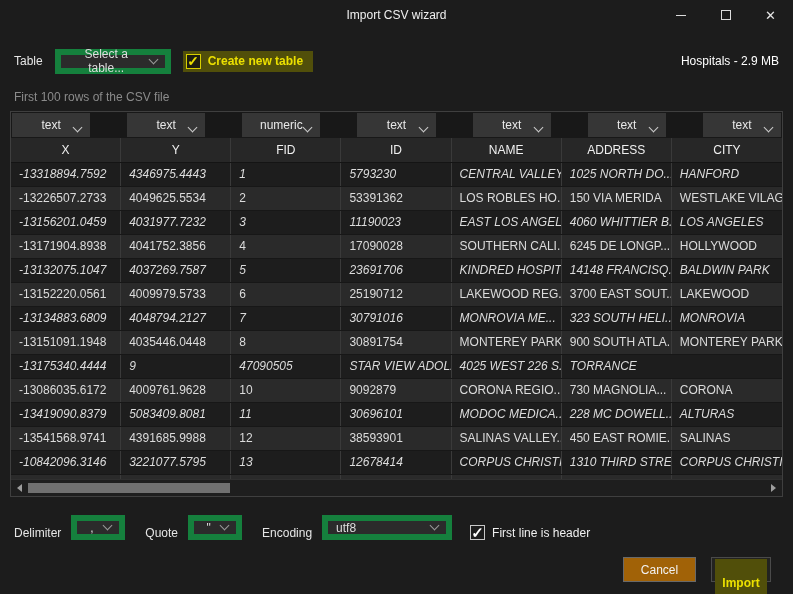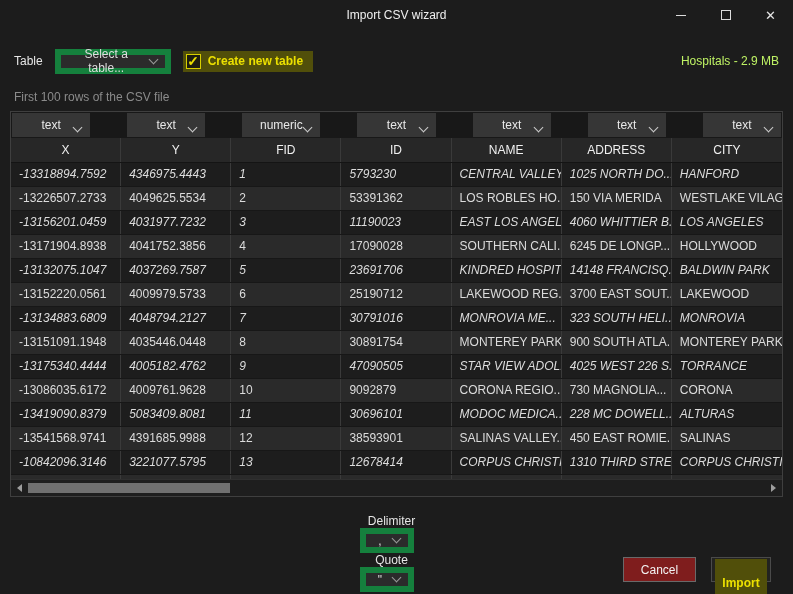--- a/index.html
+++ b/index.html
@@ -37,21 +37,21 @@
     display: flex; align-items: center; gap: 7px; margin-left: 12px;
     background: var(--highlight-olive, #514f0a); padding: 3px 10px 3px 3px;
     color: var(--accent-yellow, #ece000); font-weight: bold;
   }
   .cbox {
     width: 15px; height: 15px; flex: none; display: flex; align-items: center; justify-content: center;
     background: #1d1d10; border: 1px solid #d8cf00; font-size: 14px; line-height: 1;
   }
   .cbox .mark { color: var(--accent-yellow, #ece000); font-weight: bold; }
   .spacer { flex: 1; }
-  .file-info { color: #bef264; }
+  .file-info { color: #ffffff; }
   
   .caption { margin: 16px 14px 0 14px; color: #8b8b8b; }
   
   .grid-wrap { margin: 7px 10px 0 10px; border: 1px solid #3f3f3f; background: #1e1e1e; }
   .grid7 { display: grid; grid-template-columns: repeat(7, 1fr); }
   .typerow { background: #181818; padding: 1px; grid-gap: 2px; height: 26px; gap: 37px; }
   .type-cell {
     background: #363636; color: #e8e8e8; position: relative;
     display: flex; align-items: center; justify-content: center;
   }
@@ -73,31 +73,31 @@
   .partial-row { height: 5px; background: #2a2a2a; border-bottom: 1px solid #2f2f2f; }
   .partial-row .pcell { border-right: 1px solid #3a3a3a; }
   .partial-row .pcell:last-child { border-right: none; }
   
   .hscroll { position: relative; height: 16px; background: #1e1e1e; }
   .hthumb { position: absolute; left: 17px; top: 3px; width: 202px; height: 10px; background: #707070; }
   .sarrow { position: absolute; top: 4px; width: 0; height: 0; border-top: 4px solid transparent; border-bottom: 4px solid transparent; }
   .sarrow.left  { left: 6px;  border-right: 5px solid #9d9d9d; }
   .sarrow.right { right: 6px; border-left: 5px solid #9d9d9d; }
   
-  .options { display: flex; align-items: center; margin: 17px 14px 12px 14px; height: 26px; flex-direction: column; }
+  .options { display: flex; align-items: flex-end; margin: 17px 14px 12px 14px; height: 26px; }
   .options .lbl { margin-right: 10px; }
   .sel-delim, .sel-quote { width: 54px; margin-right: 20px; }
   .sel-enc { width: 130px; margin-right: 18px; }
   .plain-check { display: flex; align-items: center; gap: 7px; color: #f0f0f0; }
   .cbox.white { border: 1px solid #c8c8c8; background: transparent; }
   .cbox.white .mark { color: #ffffff; font-size: 15px; }
   
   .actions { display: flex; justify-content: flex-end; align-items: center; gap: 15px; margin: 17px 22px 0 0; }
   .btn {
-    min-width: 73px; height: 25px; background: #7f1d1d; border: 1px solid #696969;
+    min-width: 73px; height: 25px; background: #a16207; border: 1px solid #696969;
     color: #f2f2f2; font-family: "Liberation Sans", sans-serif; font-size: 12px; cursor: default;
   }
   .btn.import { min-width: 60px; background: #232320; border: 1px solid #4a4a4a; padding: 0; }
   .btn.import .hl {
     display: inline-block; background: var(--highlight-olive, #514f0a);
     color: var(--accent-yellow, #ece000); font-weight: bold; padding: 17px 7px; margin-top: 1px;
   }
 </style>
 </head>
 <body>
@@ -224,21 +224,20 @@
           <div class="tcell">-13151091.1948</div>
           <div class="tcell">4035446.0448</div>
           <div class="tcell">8</div>
           <div class="tcell">30891754</div>
           <div class="tcell">MONTEREY PARK...</div>
           <div class="tcell">900 SOUTH ATLA...</div>
           <div class="tcell">MONTEREY PARK</div>
         </div>
         <div class="grid7 trow odd">
           <div class="tcell">-13175340.4444</div>
-          <div class="tcell">4005182.4762</div>
           <div class="tcell">9</div>
           <div class="tcell">47090505</div>
           <div class="tcell">STAR VIEW ADOL...</div>
           <div class="tcell">4025 WEST 226 S...</div>
           <div class="tcell">TORRANCE</div>
         </div>
         <div class="grid7 trow even">
           <div class="tcell">-13086035.6172</div>
           <div class="tcell">4009761.9628</div>
           <div class="tcell">10</div>

